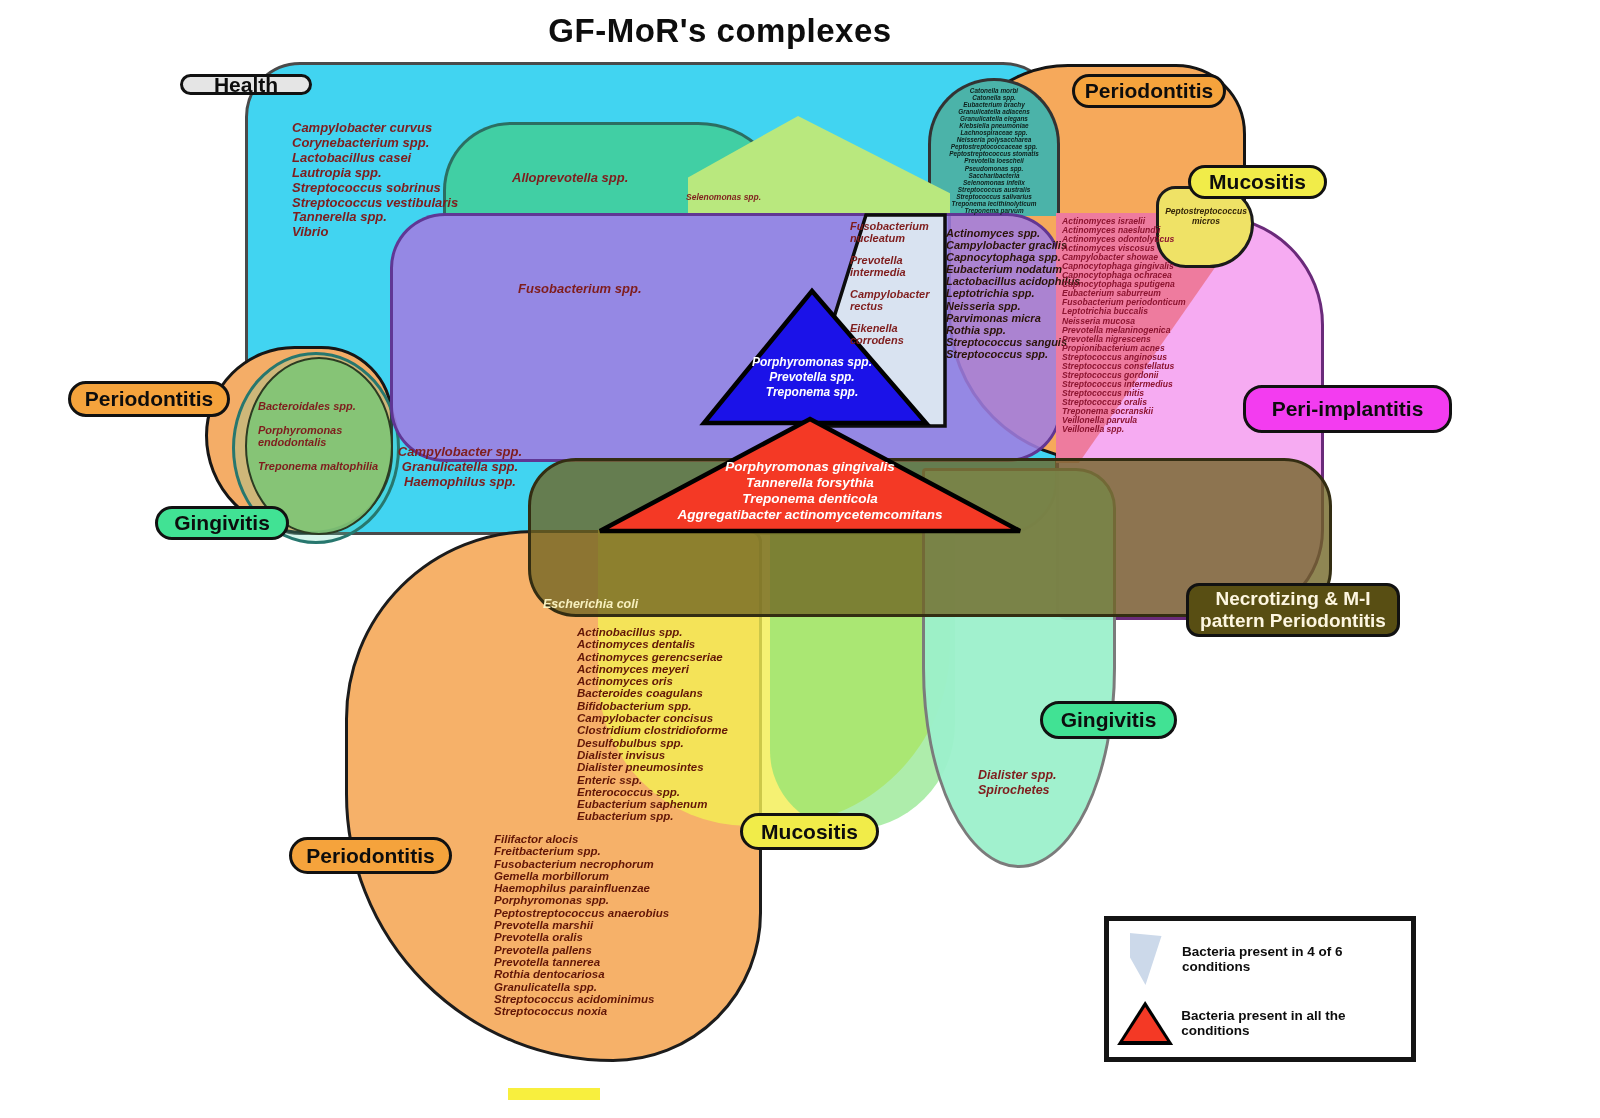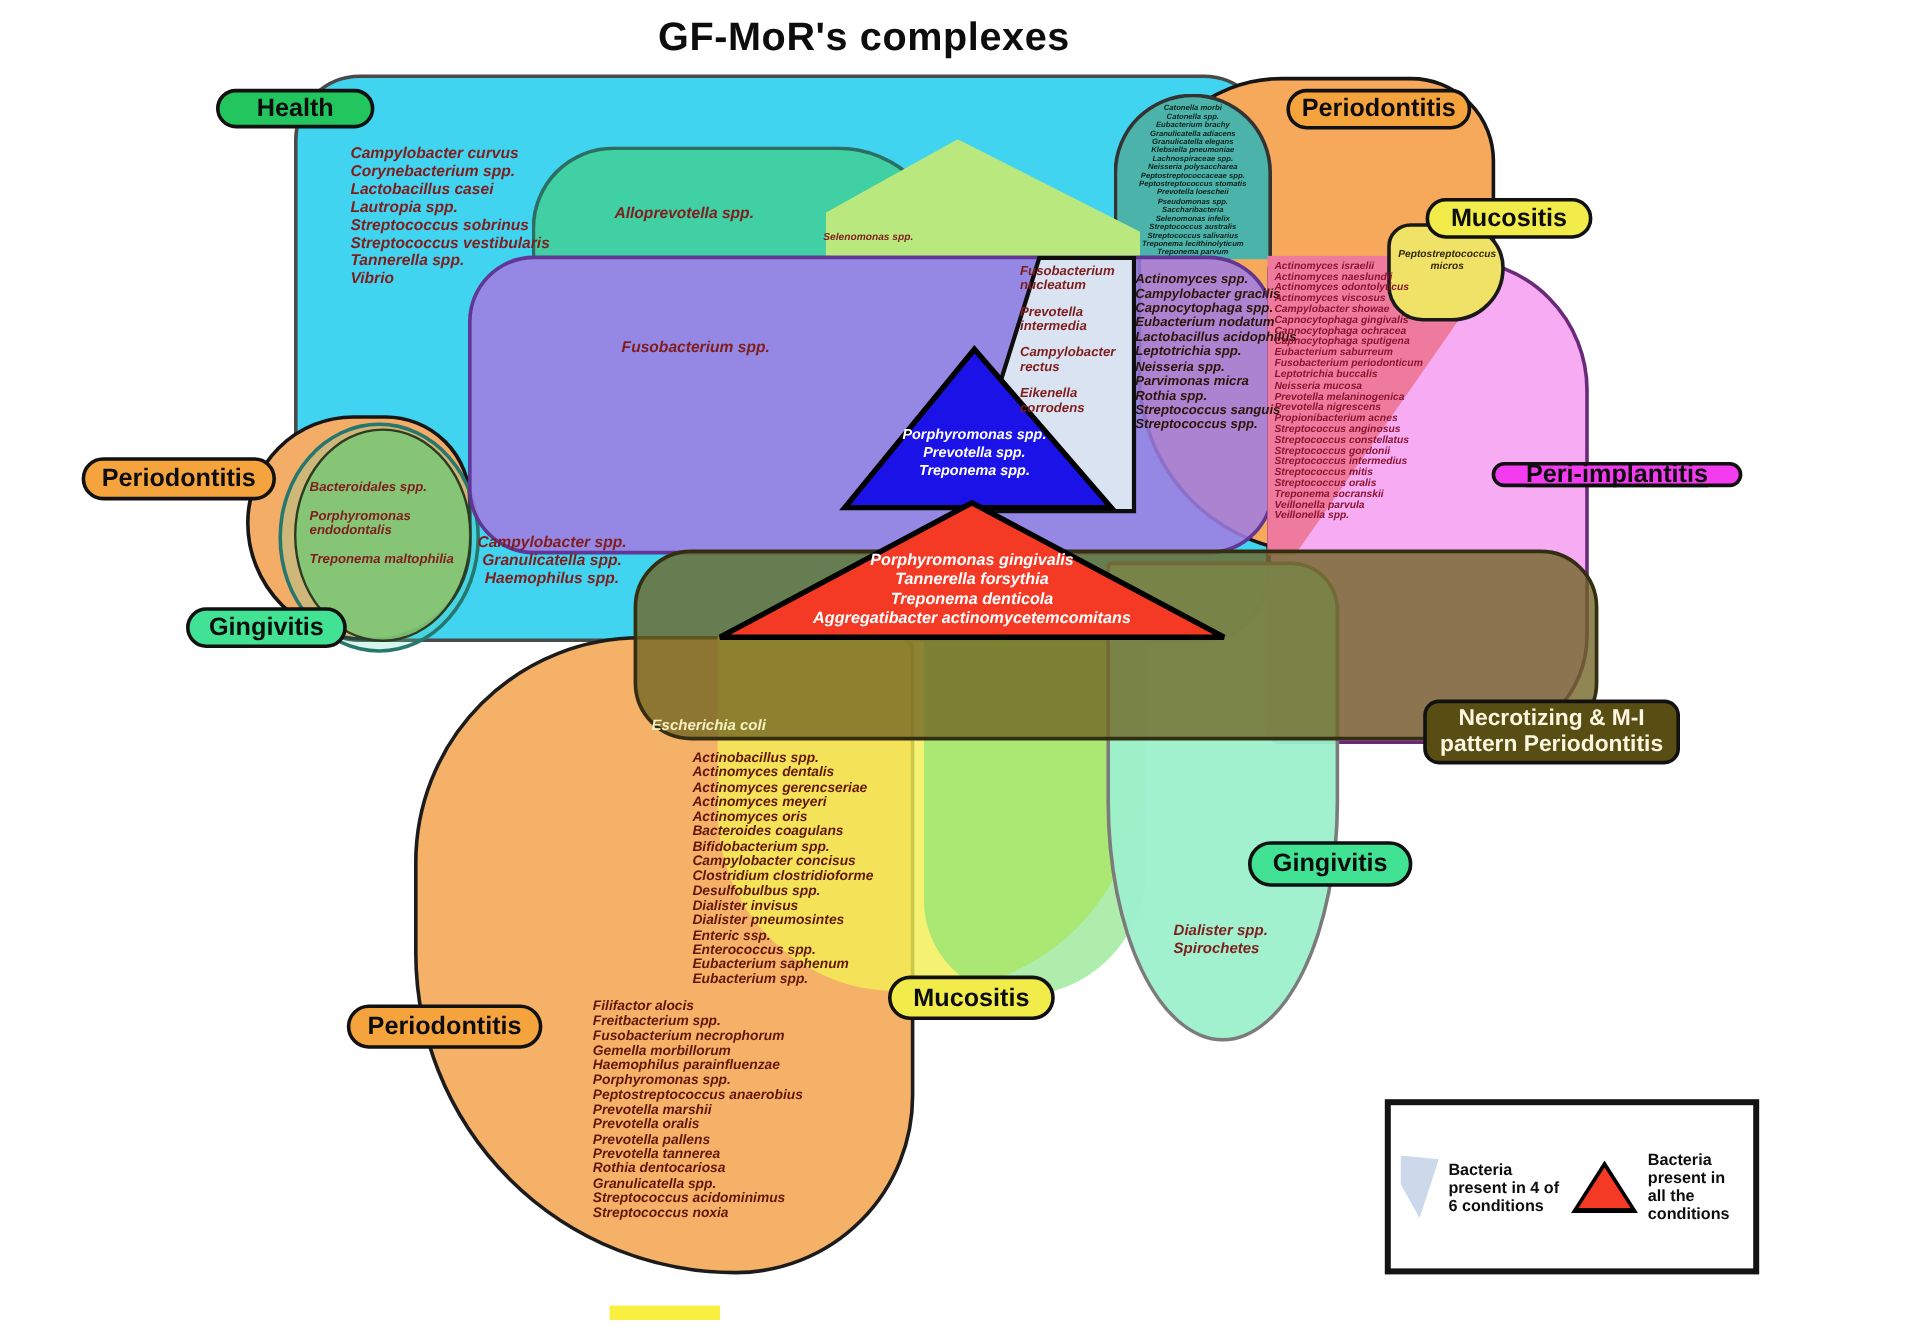--- a/index.html
+++ b/index.html
@@ -75,34 +75,34 @@
   .escherichia-label{left:543px;top:597px;font-size:12.5px;color:#f7f0bf;z-index:20;}
   .bottom-list-1{left:533px;top:626px;font-size:11.5px;line-height:12.3px;color:#621607;z-index:20;margin-left:44px;}
   .bottom-list-1 div{color:#621607;}
   .bottom-list-2{left:494px;top:833px;font-size:11.5px;line-height:12.3px;color:#621607;z-index:20;}
   .bottom-list-2 div{color:#621607;}
   .dialister-list{left:978px;top:768px;font-size:12.5px;line-height:15px;z-index:20;}
   
   .pill{position:absolute;display:flex;align-items:center;justify-content:center;box-sizing:border-box;
         border:3.5px solid #111;border-radius:19px;font-weight:800;font-size:21px;color:#0d0d0d;
         z-index:30;padding:0 6px;}
-  .pill-health{left:180px;top:74px;width:132px;height:33px;background:#22c55e;}
+  .pill-health{left:180px;top:74px;width:132px;height:21px;background:#e5e5e5;}
   .pill-period-tr{left:1072px;top:74px;width:154px;height:34px;background:#f5a33c;}
   .pill-mucos-tr{left:1188px;top:165px;width:139px;height:34px;background:#f1ec49;}
-  .pill-peri-impl{left:1243px;top:385px;width:209px;height:21px;background:#f33cf0;text-decoration:underline;}
+  .pill-peri-impl{left:1243px;top:385px;width:209px;height:48px;background:#f33cf0;}
   .pill-period-left{left:68px;top:381px;width:162px;height:36px;background:#f5a33c;}
   .pill-ging-left{left:155px;top:506px;width:134px;height:34px;background:#41e294;}
   .pill-necro{left:1186px;top:583px;width:214px;height:54px;background:#584e13;color:#fdf6e0;
         border-radius:13px;font-size:19px;line-height:1.15;text-align:center;flex-direction:column;}
   .pill-ging-right{left:1040px;top:701px;width:137px;height:38px;background:#41e294;}
   .pill-mucos-bottom{left:740px;top:813px;width:139px;height:37px;background:#f1ec49;}
   .pill-period-bottom{left:289px;top:837px;width:163px;height:37px;background:#f5a33c;}
   
-  .legend{left:1154px;top:916px;width:312px;height:146px;background:#fff;border:5px solid #141414;
-        z-index:30;display:flex;flex-direction:row;justify-content:space-around;padding:4px 8px;
+  .legend{left:1104px;top:916px;width:312px;height:146px;background:#fff;border:5px solid #141414;
+        z-index:30;display:flex;flex-direction:column;justify-content:space-around;padding:4px 8px;
         box-sizing:border-box;}
   .legend-row{display:flex;align-items:center;gap:8px;}
   .legend-icon-box{width:60px;display:flex;justify-content:center;}
   .legend-wedge{width:32px;height:52px;background:#ccd9ea;
         clip-path:polygon(0 0,100% 6%,50% 100%,0 45%);}
   .tri-outer{width:56px;height:44px;background:#000;clip-path:polygon(50% 0,100% 100%,0 100%);
         display:flex;align-items:flex-end;justify-content:center;}
   .tri-inner{width:44px;height:34px;margin-bottom:4px;clip-path:polygon(50% 0,100% 100%,0 100%);}
   .tri-blue{background:#1b12e8;}
   .tri-red{background:#f43925;}

